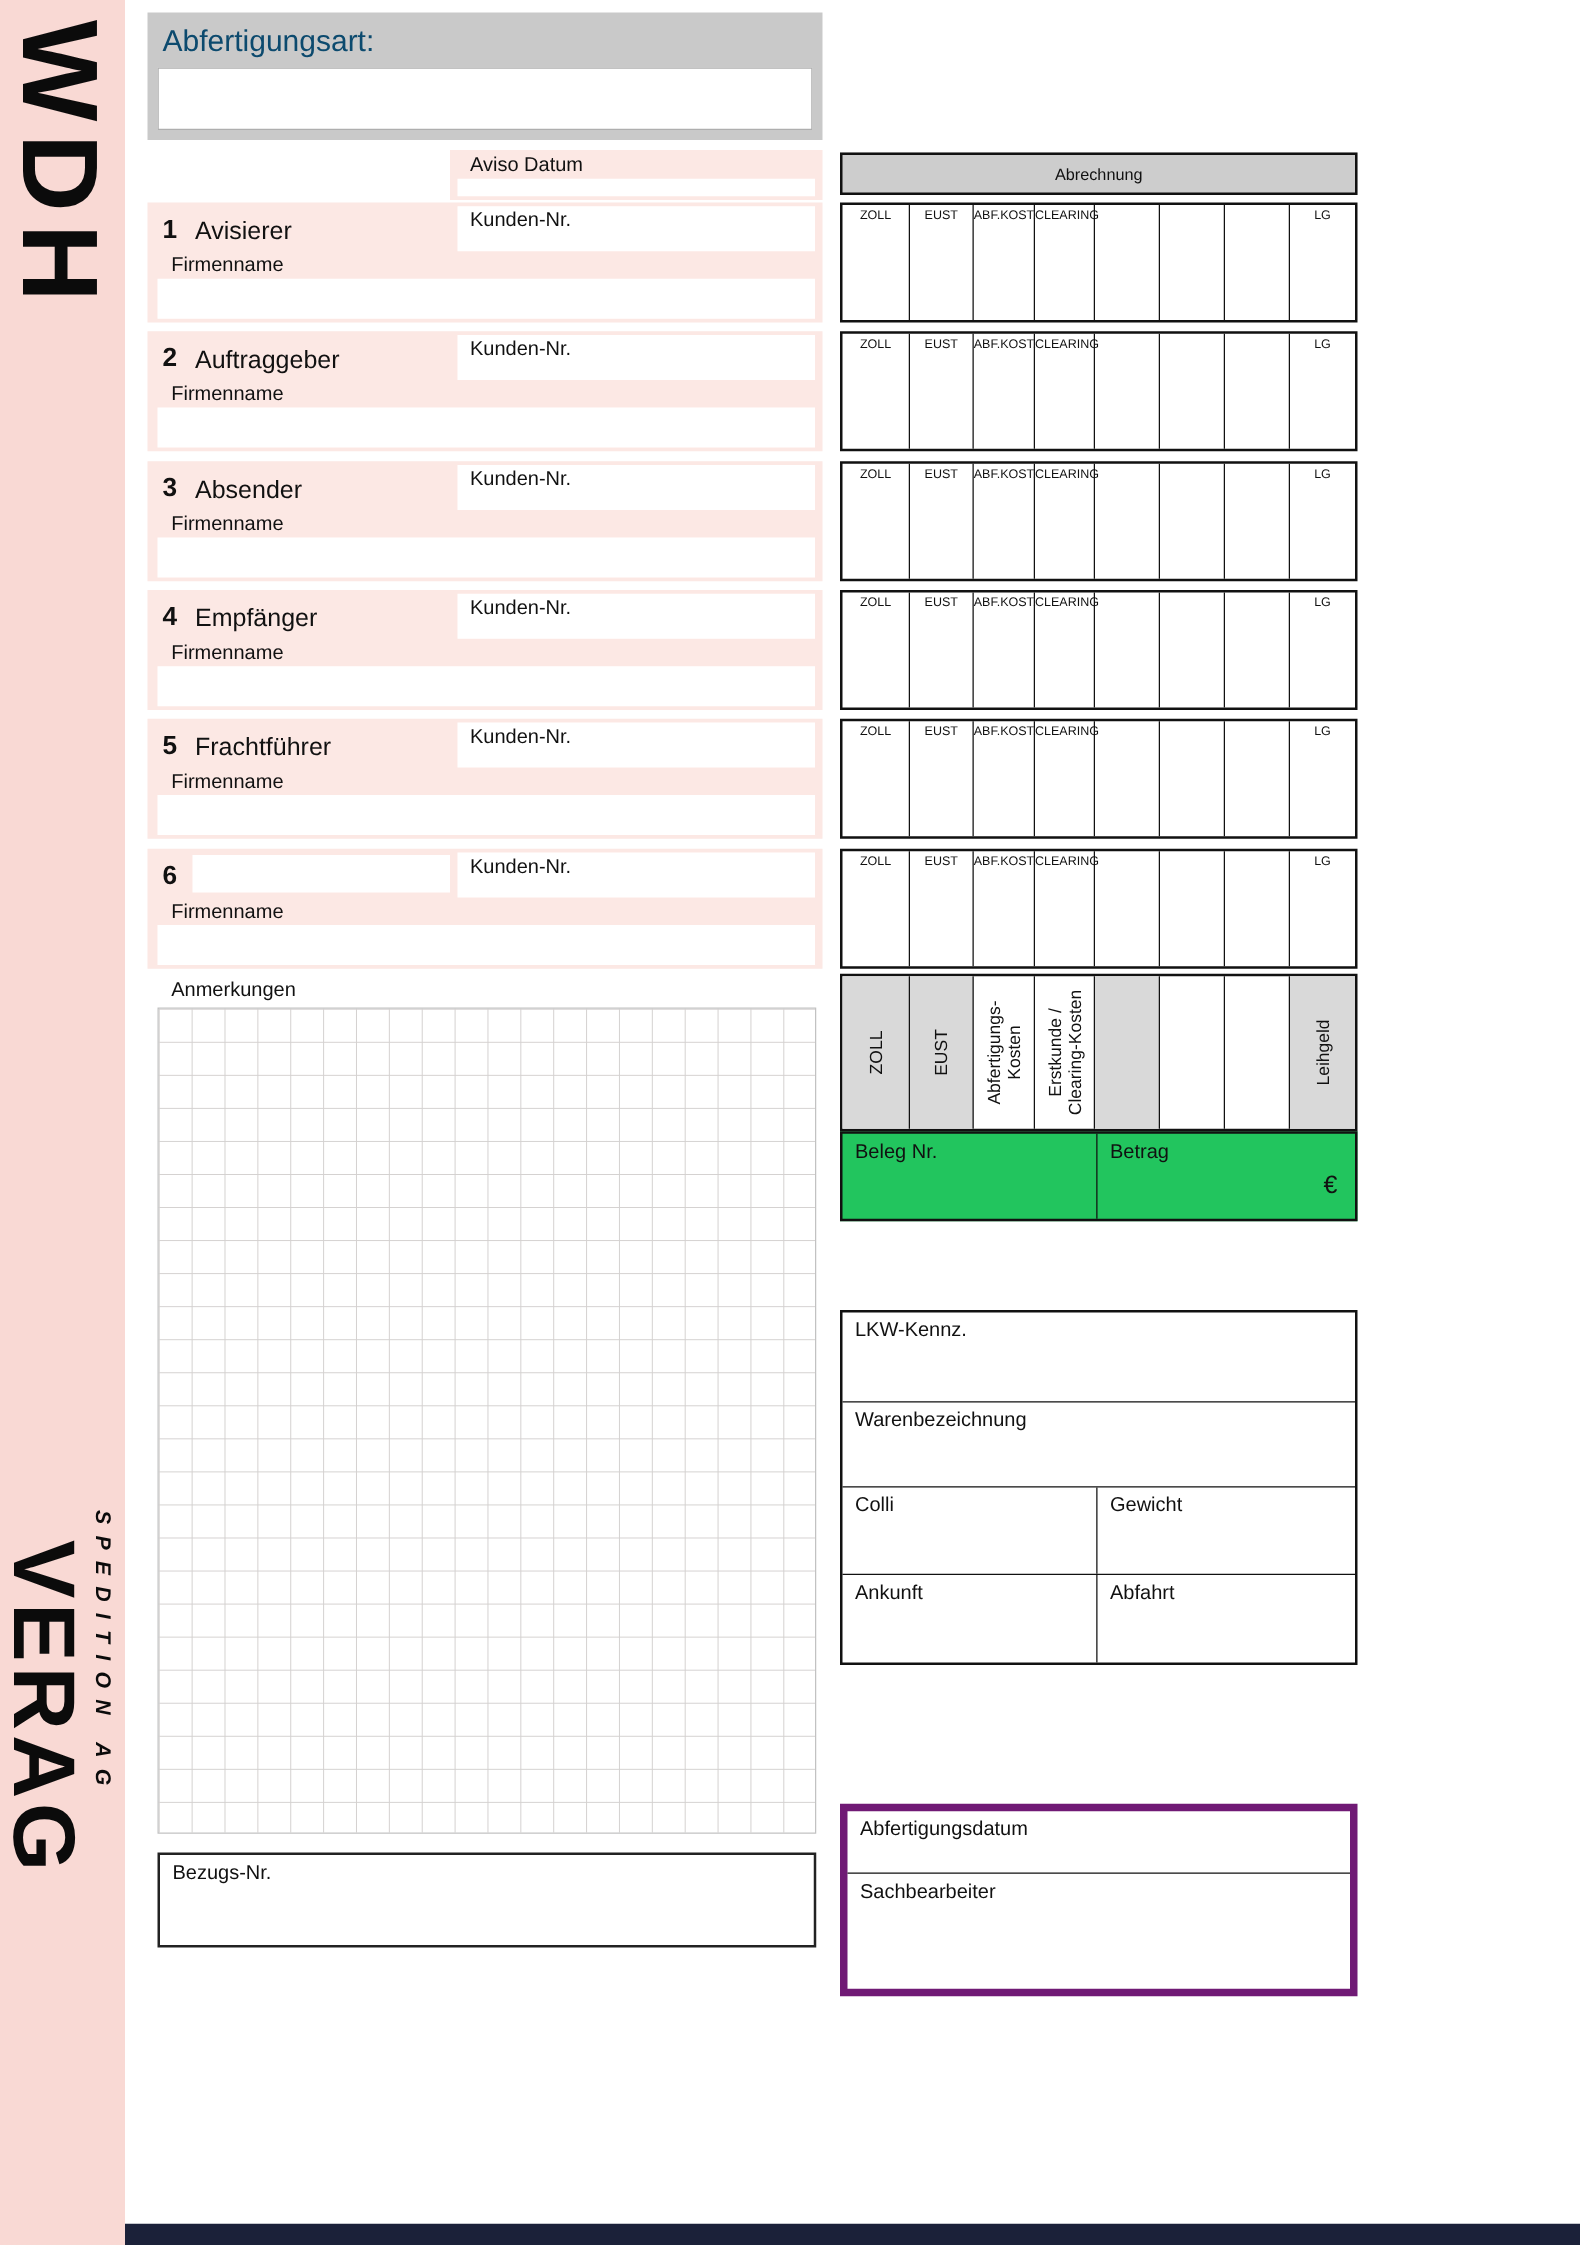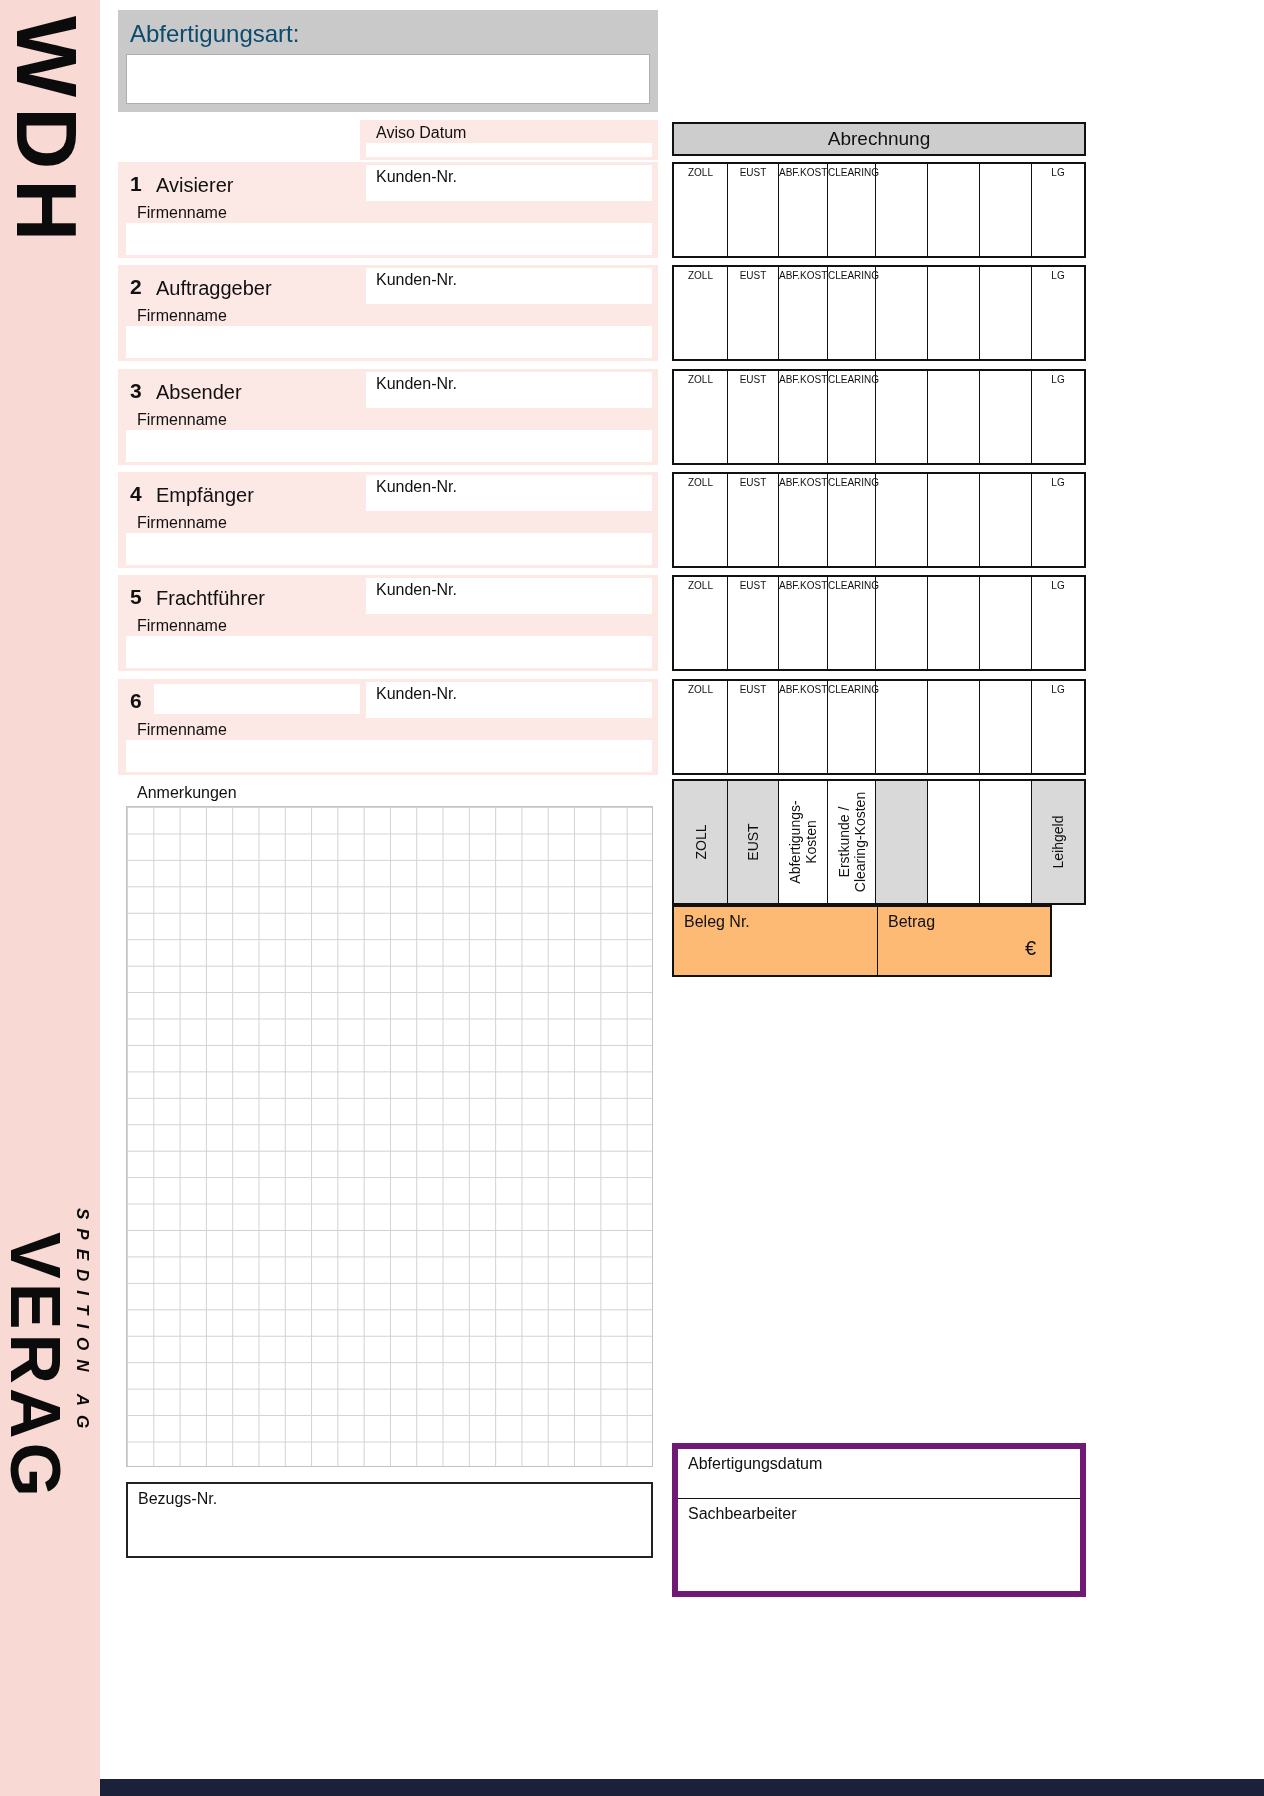--- a/index.html
+++ b/index.html
@@ -40,21 +40,21 @@
   .filiale-value { position:absolute; left:8px; bottom:8px; font-size:40px; font-weight:bold; letter-spacing:1px; }
   .posnr-cell { flex:1; }
 
   
   .aviso { position:absolute; left:360px; top:120px; width:298px; height:40px; background:#fce8e4; }
   .aviso-label { font-size:16px; padding:4px 0 0 16px; }
   .aviso-input { position:absolute; left:6px; bottom:3px; width:286px; height:14px; background:#fff; }
 
   
   .abrechnung { position:absolute; left:672px; top:122px; width:414px; height:34px; background:#cdcdcd; border:2px solid #111;
-    display:flex; align-items:center; justify-content:center; font-size:19px; }
+    display:flex; align-items:center; justify-content:center; font-size:13px; }
 
   
   .party { position:absolute; left:118px; width:540px; height:96px; background:#fce8e4; }
   .pnum  { position:absolute; left:12px; top:10px; font-size:21px; font-weight:bold; }
   .pname { position:absolute; left:38px; top:12px; font-size:20px; }
   .pname-field { position:absolute; left:36px; top:5px; width:206px; height:30px; background:#fff; }
   .kunden { position:absolute; left:248px; top:3px; width:286px; height:36px; background:#fff; }
   .klabel { display:inline-block; font-size:16px; padding:3px 0 0 10px; }
   .flabel { position:absolute; left:19px; top:42px; font-size:16px; }
   .ffield { position:absolute; left:8px; top:61px; width:526px; height:32px; background:#fff; }
@@ -69,21 +69,21 @@
   
   .rot-band { position:absolute; left:672px; top:779px; width:414px; height:126px; border:2px solid #111; background:#fff;
     display:grid; grid-template-columns:54px 51px 49px 48px 52px 52px 52px auto; }
   .rot-cell { border-right:1px solid #111; position:relative; }
   .rot-cell:last-child { border-right:none; }
   .rot-cell.gray { background:#d9d9d9; }
   .rot-label { position:absolute; left:50%; top:50%; width:118px;
     transform:translate(-50%,-50%) rotate(-90deg); text-align:center; font-size:14px; line-height:1.15; }
 
   
-  .beleg-box { position:absolute; left:672px; top:905px; width:380px; height:72px; border:2px solid #111; background:#fdba74; display:flex; }
+  .beleg-box { position:absolute; left:672px; top:905px; width:414px; height:72px; border:2px solid #111; background:#22c55e; display:flex; }
   .beleg-cell { width:204px; border-right:1px solid #111; }
   .betrag-cell { flex:1; position:relative; }
   .box-label { font-size:16px; padding:6px 0 0 10px; }
   .euro { position:absolute; right:14px; top:30px; font-size:20px; }
 
   
   .anm-label { position:absolute; left:137px; top:784px; font-size:16px; }
   .notes-grid { position:absolute; left:126px; top:806px; width:527px; height:661px; border:1px solid #c2c2c2; background-color:#fff;
     background-image:
       linear-gradient(to right, #d4d1d0 1px, transparent 1px),
@@ -384,20 +384,44 @@
     </div>
     <div class="betrag-cell">
       <div class="box-label">Betrag</div>
       <div class="euro">€</div>
     </div>
   </section>
 
   <div class="anm-label">Anmerkungen</div>
   <div class="notes-grid"></div>
 
+  <section class="info-box">
+    <div class="info-row row-lkw">
+      <div class="box-label">LKW-Kennz.</div>
+    </div>
+    <div class="info-row row-waren">
+      <div class="box-label">Warenbezeichnung</div>
+    </div>
+    <div class="info-row row-split">
+      <div class="split-l">
+        <div class="box-label">Colli</div>
+      </div>
+      <div class="split-r">
+        <div class="box-label">Gewicht</div>
+      </div>
+    </div>
+    <div class="info-row row-split">
+      <div class="split-l">
+        <div class="box-label">Ankunft</div>
+      </div>
+      <div class="split-r">
+        <div class="box-label">Abfahrt</div>
+      </div>
+    </div>
+  </section>
 
   <section class="datum-box">
     <div class="row-datum">
       <div class="box-label">Abfertigungsdatum</div>
     </div>
     <div class="row-sach">
       <div class="box-label">Sachbearbeiter</div>
     </div>
   </section>
 

